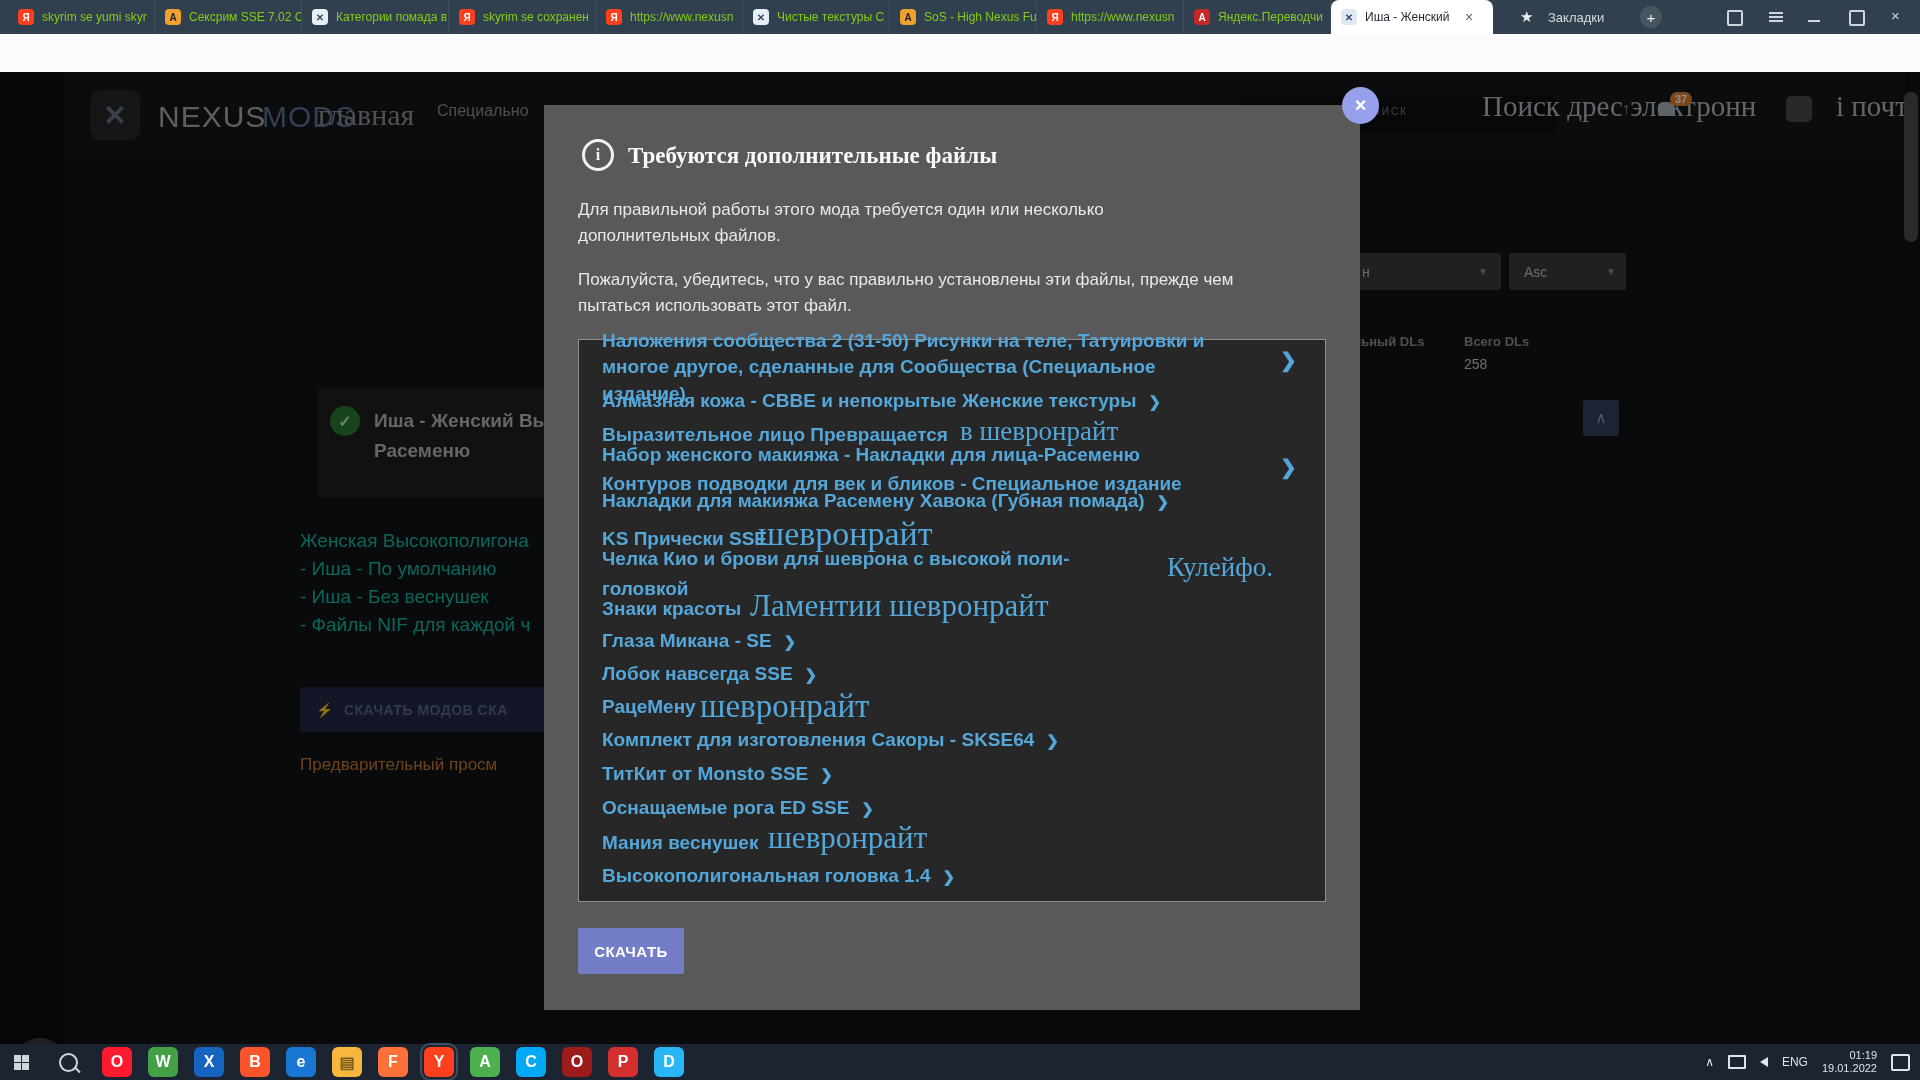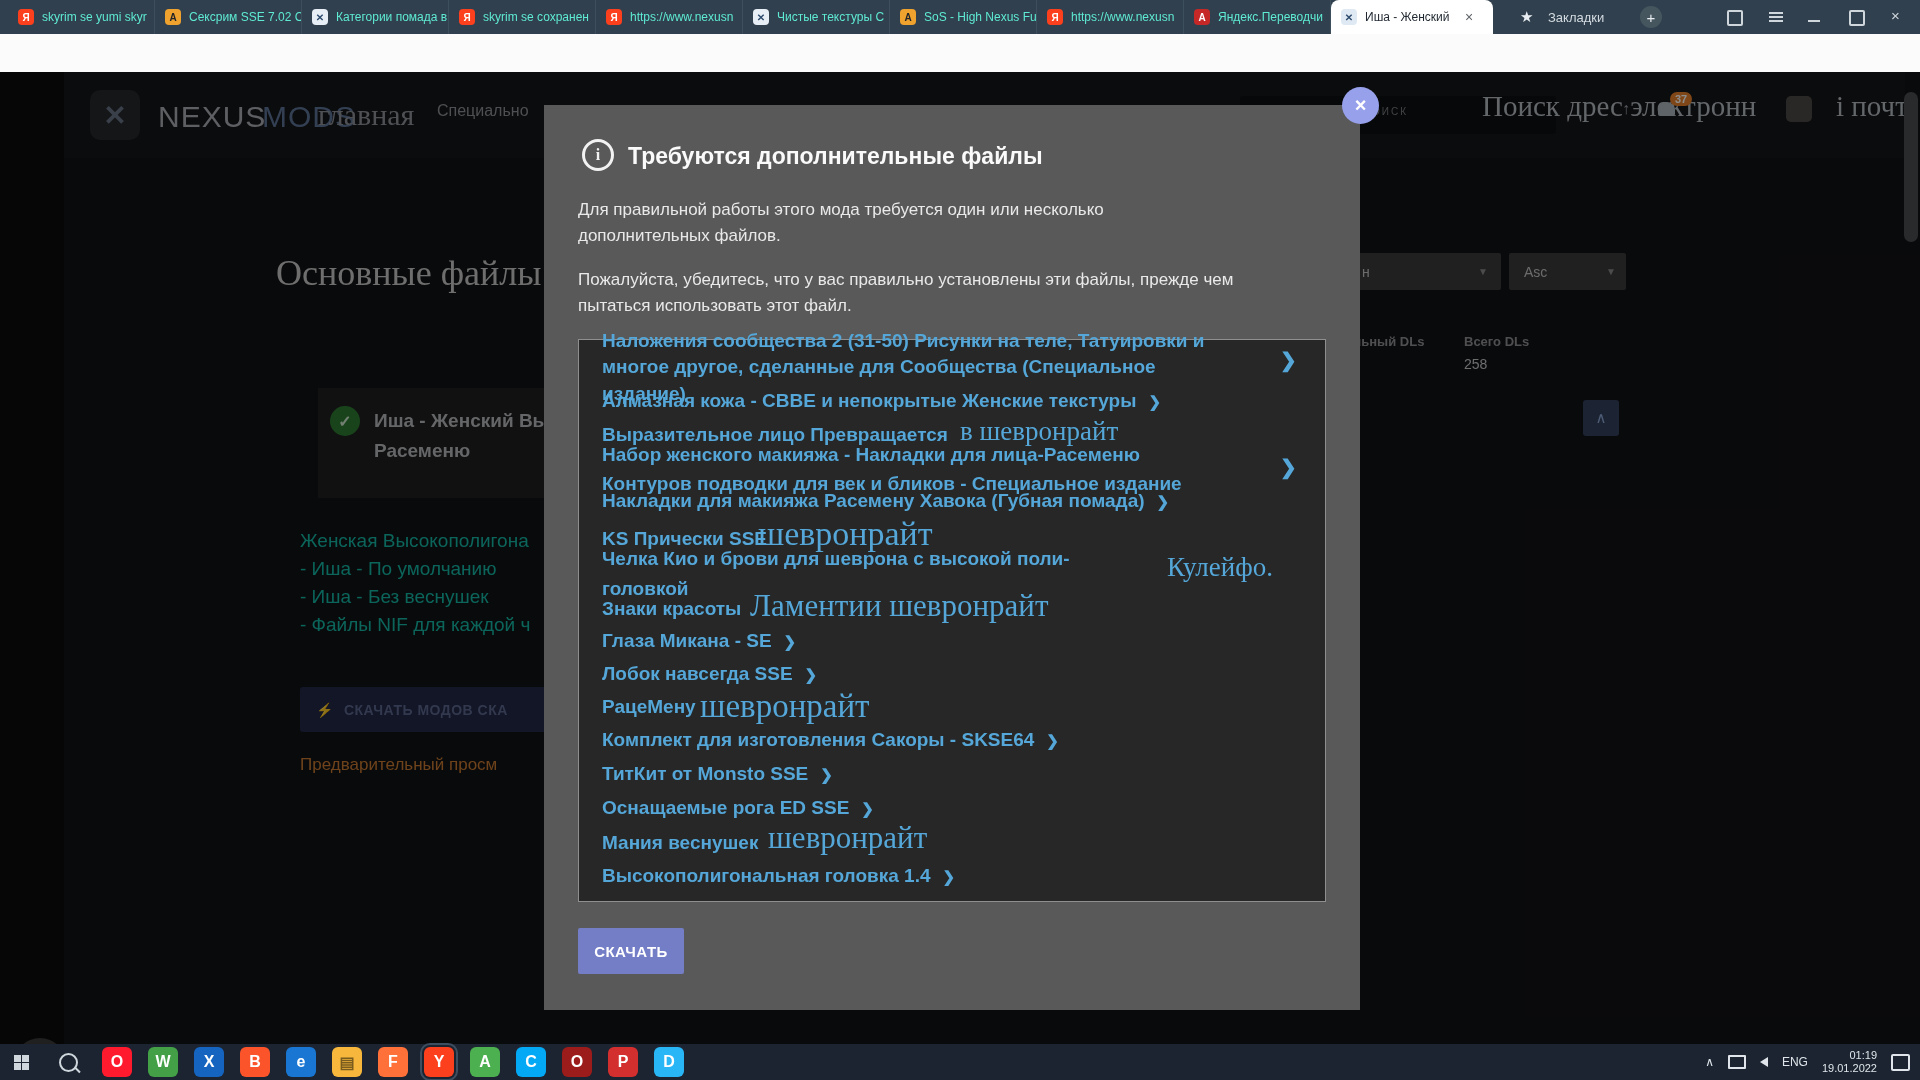--- a/index.html
+++ b/index.html
@@ -2,21 +2,21 @@
 <html><head>
 <meta charset="utf-8">
 <style>
   html,body{margin:0;padding:0;width:1920px;height:1080px;overflow:hidden;
     font-family:"Liberation Sans",sans-serif;background:#1a1a1a;}
   .a{position:absolute;}
   
   .tabbar{left:0;top:0;width:1920px;height:34px;background:#31404e;}
   .tab{top:0;height:34px;width:147px;display:flex;align-items:center;gap:8px;
     padding-left:10px;box-sizing:border-box;border-right:1px solid #3d4e5d;overflow:hidden;}
-  .tab .tlabel{font-size:12px;color:#5eead4;white-space:nowrap;overflow:hidden;}
+  .tab .tlabel{font-size:12px;color:#84cc16;white-space:nowrap;overflow:hidden;}
   .fav{width:16px;height:16px;border-radius:4px;flex:0 0 16px;display:flex;align-items:center;
     justify-content:center;font-size:10px;font-weight:bold;}
   .tab-active{background:#fff;border-radius:8px 8px 0 0;border-right:none;}
   .tab-active .tlabel{color:#1f2730;}
   .winbtn{color:#cfd6dc;font-size:15px;top:7px;}
   .bar{background:#cfd6dc;}
   
   .addressbar{left:0;top:34px;width:1920px;height:38px;background:#fbfbfc;border-bottom:1px solid #e3e3e3;}
   .navico{color:#5f6368;font-size:17px;top:42px;}
   .urlpill{left:187px;top:40px;width:336px;height:26px;background:#edeff1;border-radius:13px;}
@@ -69,21 +69,21 @@
     color:#9b9b9b;display:flex;align-items:center;justify-content:center;font-size:18px;}
   .pagescroll{left:1904px;top:20px;width:14px;height:150px;background:#4a4d50;border-radius:7px;}
   .dim{left:0;top:72px;width:1920px;height:972px;background:rgba(0,0,0,.45);}
   
   .modal{left:544px;top:105px;width:816px;height:905px;background:#595959;}
   .mclose{left:1342px;top:87px;width:37px;height:37px;border-radius:50%;background:#97a0ea;
     color:#fff;display:flex;align-items:center;justify-content:center;font-size:20px;font-weight:bold;}
   .minfo{left:582px;top:139px;width:26px;height:26px;border-radius:50%;border:3px solid #f2f2f2;
     color:#f2f2f2;display:flex;align-items:center;justify-content:center;font-size:16px;
     font-family:"Liberation Serif",serif;font-weight:bold;}
-  .mtitle{left:628px;top:143px;font-size:23px;font-weight:bold;color:#fafafa;}
+  .mtitle{left:628px;top:143px;font-size:23px;font-weight:bold;color:#fafafa;font-family:Liberation Serif, serif;}
   .mpara{font-size:17px;color:#e9e9e9;}
   .listbox{left:578px;top:339px;width:748px;height:563px;background:#272727;border:1px solid #8f8f8f;
     box-sizing:border-box;}
   .li{font-size:19px;font-weight:bold;color:#54a7d8;white-space:nowrap;}
   .chev{font-size:15px;margin-left:12px;font-weight:bold;}
   .bigchev{font-size:20px;color:#54a7d8;font-weight:bold;}
   .overlayserif{color:#54a7d8;font-family:"Liberation Serif","DejaVu Serif",serif;}
   .dlbtn{left:578px;top:928px;width:106px;height:46px;background:#747ec7;border:none;border-radius:2px;
     color:#fff;font-size:15px;font-weight:bold;letter-spacing:.5px;font-family:"Liberation Sans",sans-serif;}
   
@@ -194,21 +194,20 @@
   <span class="a navsans" style="left:437px;top:30px">Специально</span>
   <div class="a searchbox"></div>
   <span class="a searchtext">ОИСК</span>
   <span class="a serif hserif" style="left:1482px;top:18px">Поиск дрес электронн</span>
   <span class="a serif hserif" style="left:1836px;top:18px">і почт</span>
   <span class="a" style="left:1622px;top:28px;color:#9aa2a9;font-size:16px">↑</span>
   <div class="a bellico" style="left:1658px;top:30px"></div>
   <span class="a badge" style="left:1670px;top:20px">37</span>
   <div class="a avatar" style="left:1786px;top:24px"></div>
 
-  <span class="a serif h1serif" style="left:276px;top:180px">Основные файлы</span>
 
   <div class="a filecard"></div>
   <div class="a checkcircle" style="left:330px;top:334px">
       <span>✓</span>
     </div>
   <span class="a cardtitle" style="left:374px;top:338px">Иша - Женский Высо</span>
   <span class="a cardtitle" style="left:374px;top:368px">Расеменю</span>
 
   <span class="a bodyline" style="left:300px;top:458px">Женская Высокополигона</span>
   <span class="a bodyline" style="left:300px;top:486px">- Иша - По умолчанию</span>

